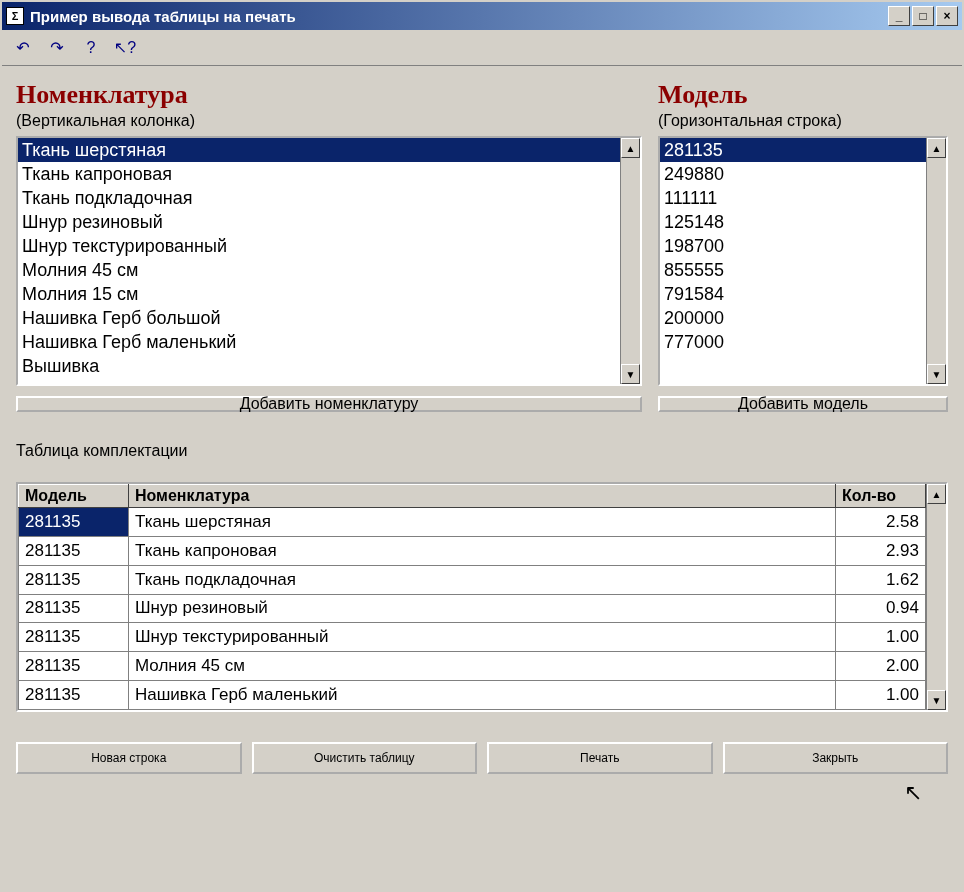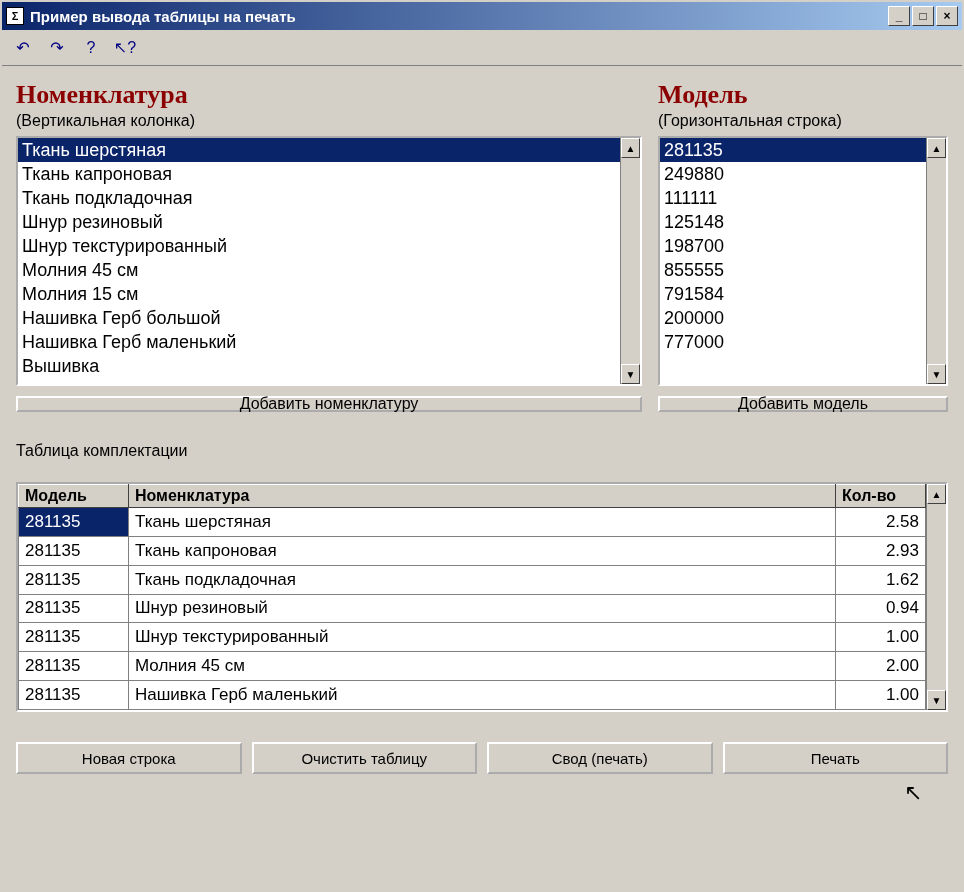--- a/index.html
+++ b/index.html
@@ -189,21 +189,21 @@
   gap: 10px;
   margin-top: 14px;
   justify-content: space-between;
 }
 .btn {
   flex: 1;
   height: 32px;
   background: #d4d0c8;
   border: 2px outset #fff;
   font-family: Arial;
-  font-size: 15px;
+  font-size: 12px;
   display: flex; align-items: center; justify-content: center;
 }
 .cursor-arrow {
   position: absolute;
   left: 904px;
   top: 780px;
   font-size: 22px;
   color: #000;
   pointer-events: none;
 }
@@ -331,20 +331,20 @@
       </table>
       <div class="scrollbar-v">
         <div class="sbtn">▲</div>
         <div class="sbtn">▼</div>
       </div>
     </div>
 
     <div class="bottom-buttons">
       <div class="btn">Новая строка</div>
       <div class="btn">Очистить таблицу</div>
-      <div class="btn">Свод (печать)</div>
       <div class="btn">Печать</div>
+      <div class="btn">Закрыть</div>
     </div>
 
   </div>
 </div>
 
 <div class="cursor-arrow">↖</div>
 
 </body></html>

